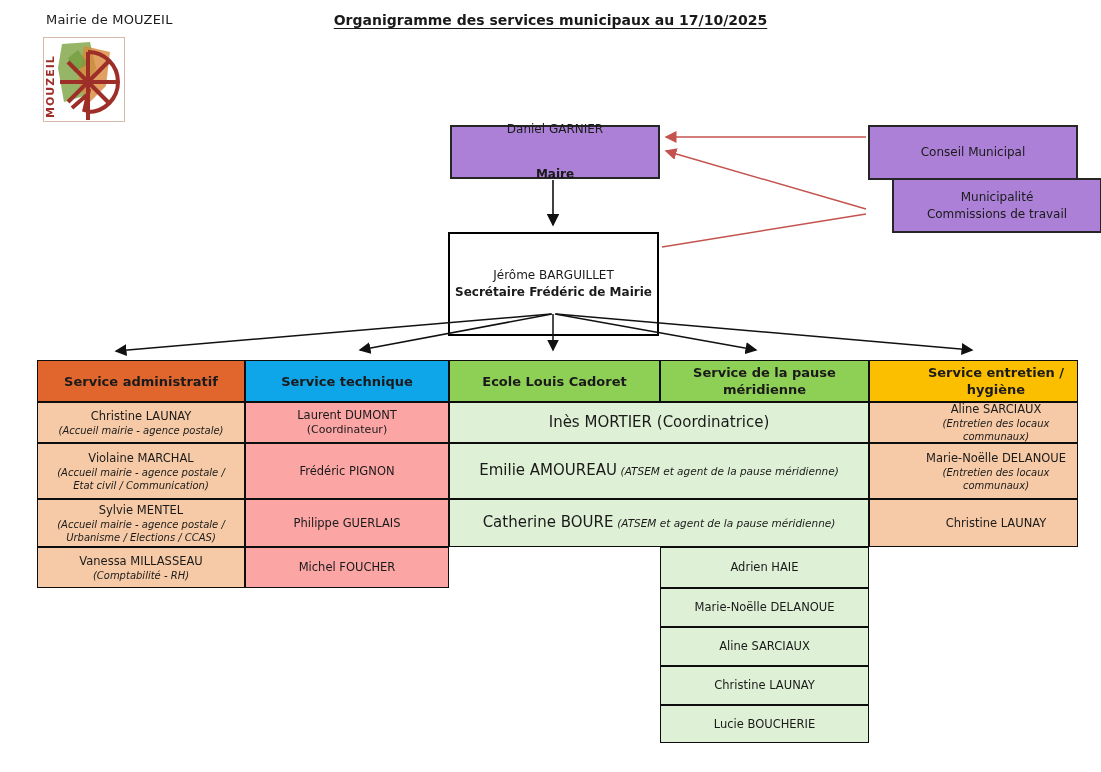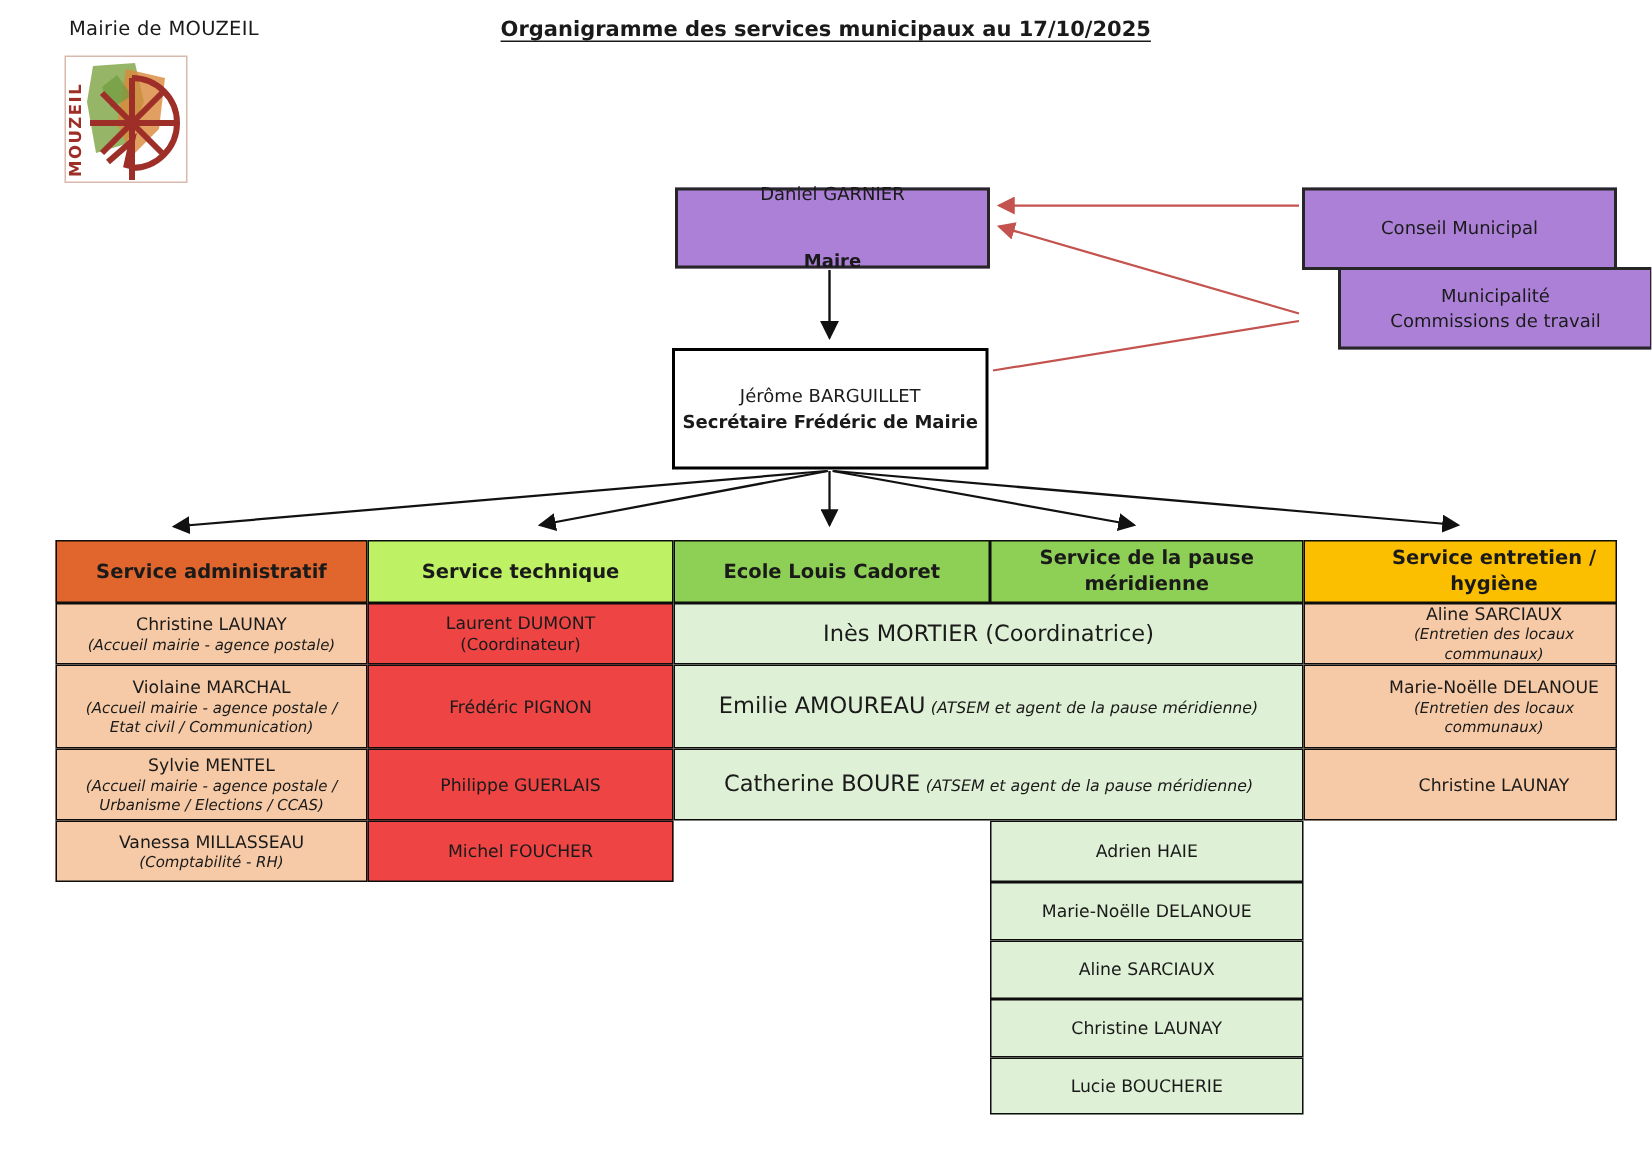--- a/index.html
+++ b/index.html
@@ -16,37 +16,37 @@
           border:1px solid #d8b9ad; }
 
   .obox { position:absolute; display:flex; flex-direction:column; justify-content:center;
           align-items:center; text-align:center; font-size:12px; line-height:17px; }
   .obox .nm { }
   .obox .rl { font-weight:bold; }
   .purple { background:#ab80d6; border:2px solid #262626; }
   .box-maire       { left:450px; top:125px; width:210px; height:54px;gap:28px; }
   .box-conseil     { left:868px; top:125px; width:210px; height:55px; }
   .box-municipalite{ left:868px; top:178px; width:210px; height:55px; white-space:pre-line;margin-left:24px; }
-  .box-secretaire  { left:448px; top:232px; width:211px; height:81px; background:#fff;
+  .box-secretaire  { left:448px; top:232px; width:211px; height:104px; background:#fff;
                      border:2px solid #000; }
 
   svg.overlay { position:absolute; left:0; top:0; pointer-events:none; }
 
   .org-table { position:absolute; left:37px; top:360px; display:grid;
                grid-template-columns:208px 204px 211px 209px 209px;
                grid-template-rows:42px 41px 56px 48px 41px 39px 39px 39px 38px; }
   .cell { border:1px solid #0d0d0d; display:flex; flex-direction:column; justify-content:center;
           align-items:center; text-align:center; padding:1px 3px; font-size:11.5px; line-height:15px; }
   .hdr  { font-weight:bold; font-size:13px; line-height:17px; white-space:pre-line; }
   .hdr-admin { background:#e1662d; }
-  .hdr-tech  { background:#bef264; }
+  .hdr-tech  { background:#0ea5e9; }
   .hdr-green { background:#8ecf55; }
   .hdr-gold  { background:#fcbf00; }
   .tint-salmon { background:#f6caa6; }
-  .tint-blue   { background:#ef4444; }
+  .tint-blue   { background:#fca5a5; }
   .tint-green  { background:#def0d5; }
   .detail { font-style:italic; font-size:10px; line-height:13px; white-space:pre-line; }
   .detail-up { font-style:normal; font-size:11px; line-height:14px; }
   .inline-cell { display:block; }
   .inline-cell .inm { font-size:15px; }
   .inline-cell .idet { font-style:italic; font-size:10.5px; }
 
   .c1 { grid-column:1; } .c2 { grid-column:2; } .c3 { grid-column:3; }
   .c4 { grid-column:4; } .c5 { grid-column:5;padding-left:48px; } .c34 { grid-column:3 / 5; }
   .r1 { grid-row:1; } .r2 { grid-row:2; } .r3 { grid-row:3; } .r4 { grid-row:4; }

